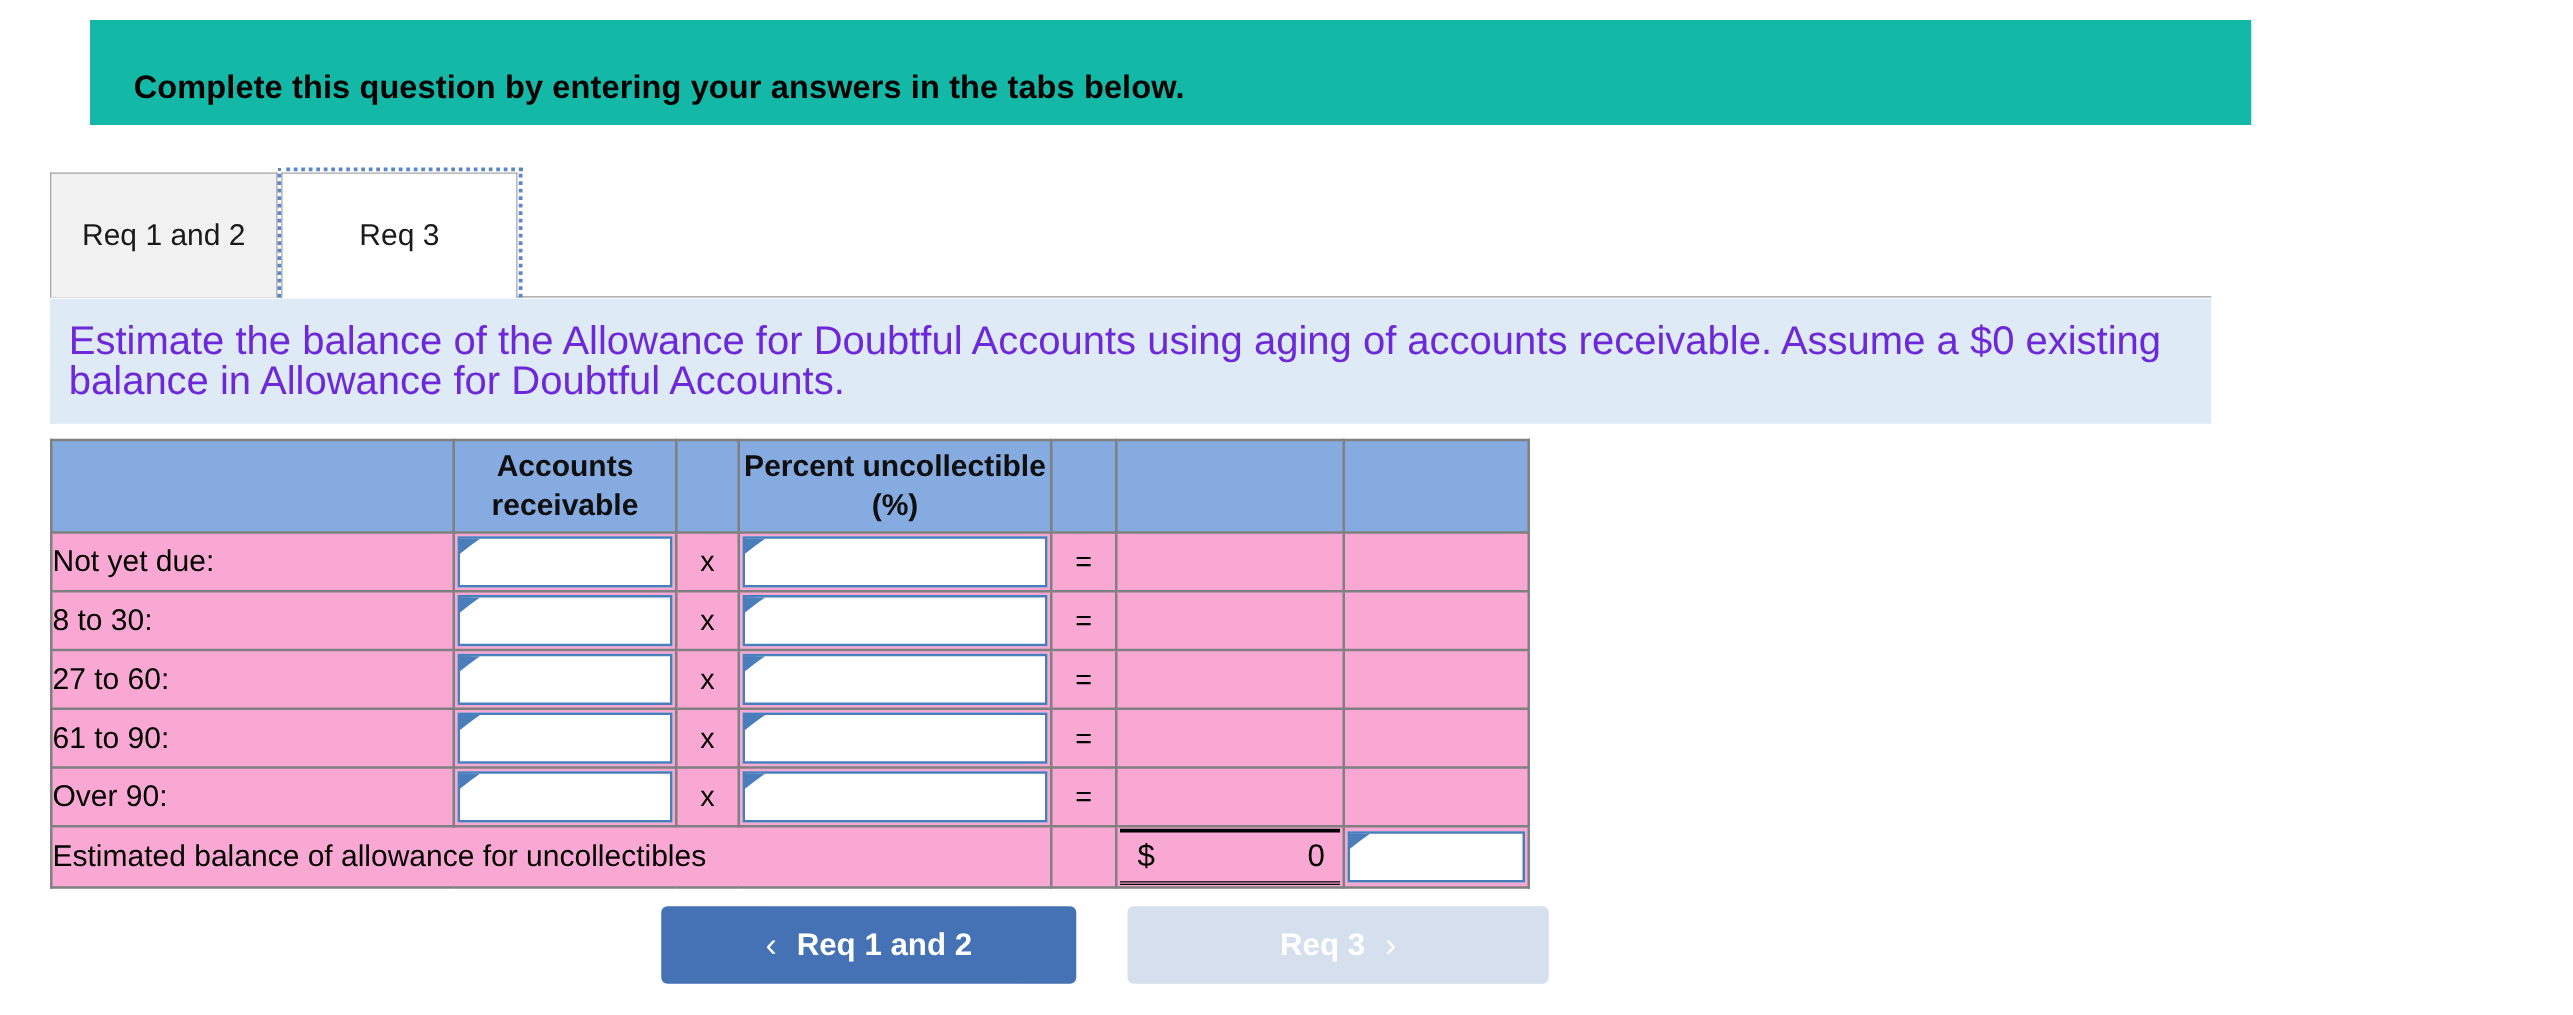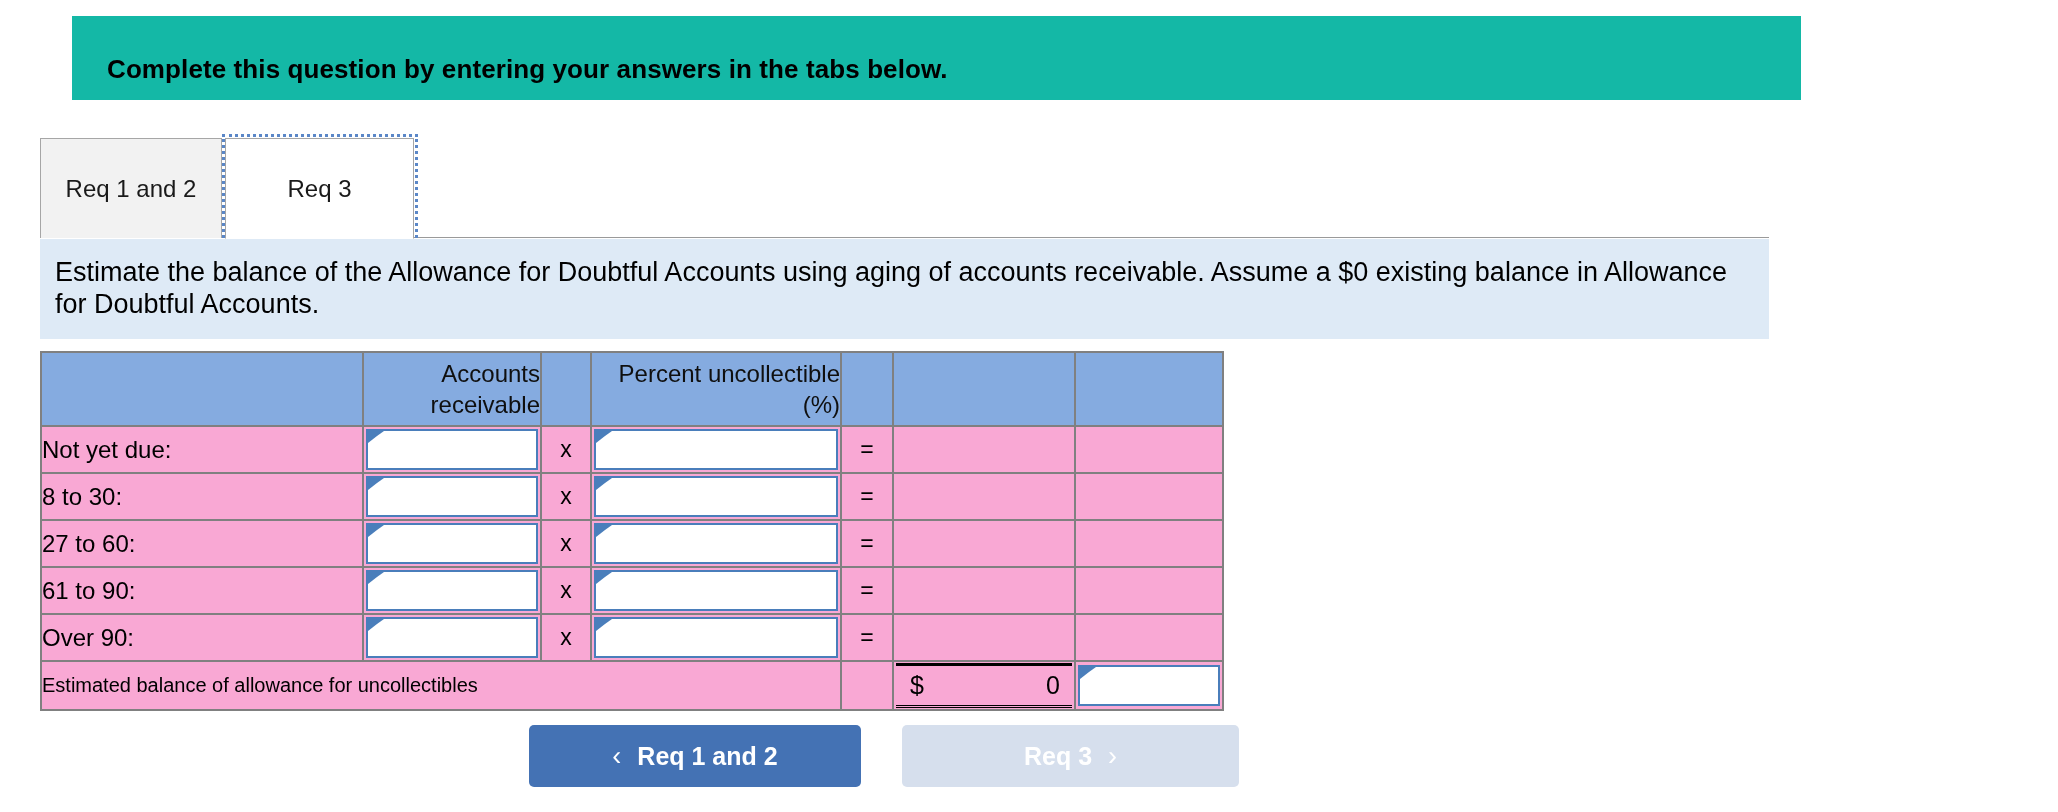--- a/index.html
+++ b/index.html
@@ -98,23 +98,23 @@
     width: 1729px;
     height: 100px;
     background: #deeaf6;
     box-sizing: border-box;
   }
   .instruction-text {
     position: absolute;
     left: 15px;
     top: 17px;
     width: 1700px;
-    font-size: 27px;
+    font-size: 32px;
     line-height: 32px;
-    color: #000000;
+    color: #6d28d9;
   }
 
   
   .sheet {
     position: absolute;
     left: 40px;
     top: 351px;
     border-collapse: collapse;
     table-layout: fixed;
     background: #ffffff;
@@ -122,22 +122,22 @@
   .sheet td, .sheet th {
     border: 2px solid #808080;
     padding: 0;
     margin: 0;
     background: #f9a8d4;
     vertical-align: middle;
   }
   .sheet th {
     background: #85abe0;
     font-size: 24px;
-    font-weight: normal;
-    text-align: right;
+    font-weight: bold;
+    text-align: center;
     line-height: 31px;
     color: #0f0f0f;
     height: 72px;
   }
   .col-label   { width: 322px; }
   .col-ar      { width: 178px; }
   .col-op      { width: 50px;  }
   .col-pct     { width: 250px; }
   .col-eq      { width: 52px;  }
   .col-res     { width: 182px; }
@@ -192,21 +192,21 @@
     font-family: "Liberation Sans", sans-serif;
     font-size: 22px;
     text-align: right;
     padding: 0 6px;
     box-sizing: border-box;
   }
 
   
   .totals-row { height: 49px; }
   .totals-label {
-    font-size: 20px;
+    font-size: 24px;
     padding-left: 8px;
     white-space: nowrap;
     text-align: left;
   }
   .total-value-cell {
     border: 2px solid #808080;
     padding: 0;
   }
   .total-amount {
     position: relative;

